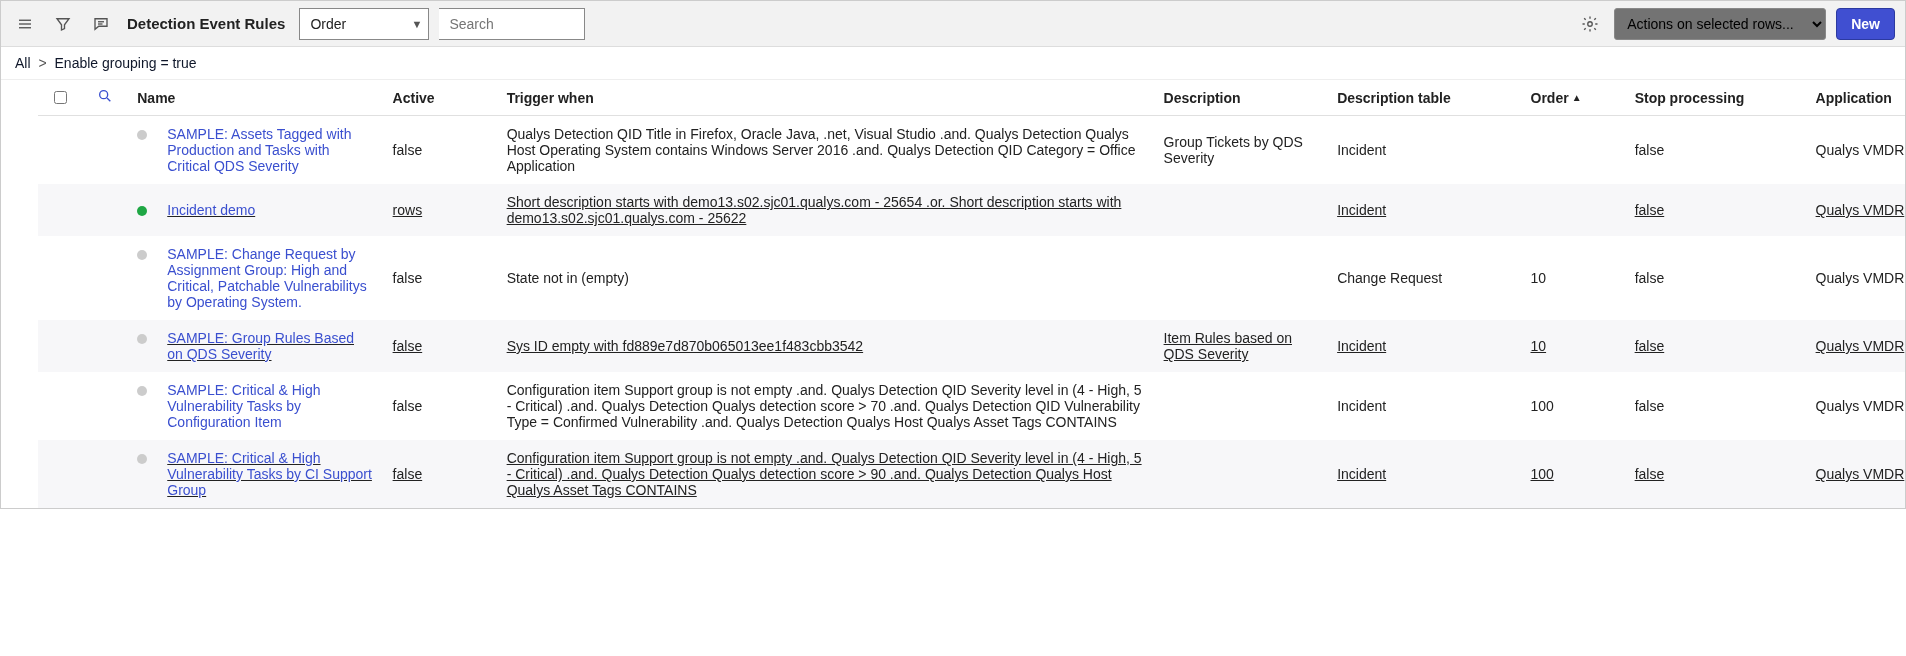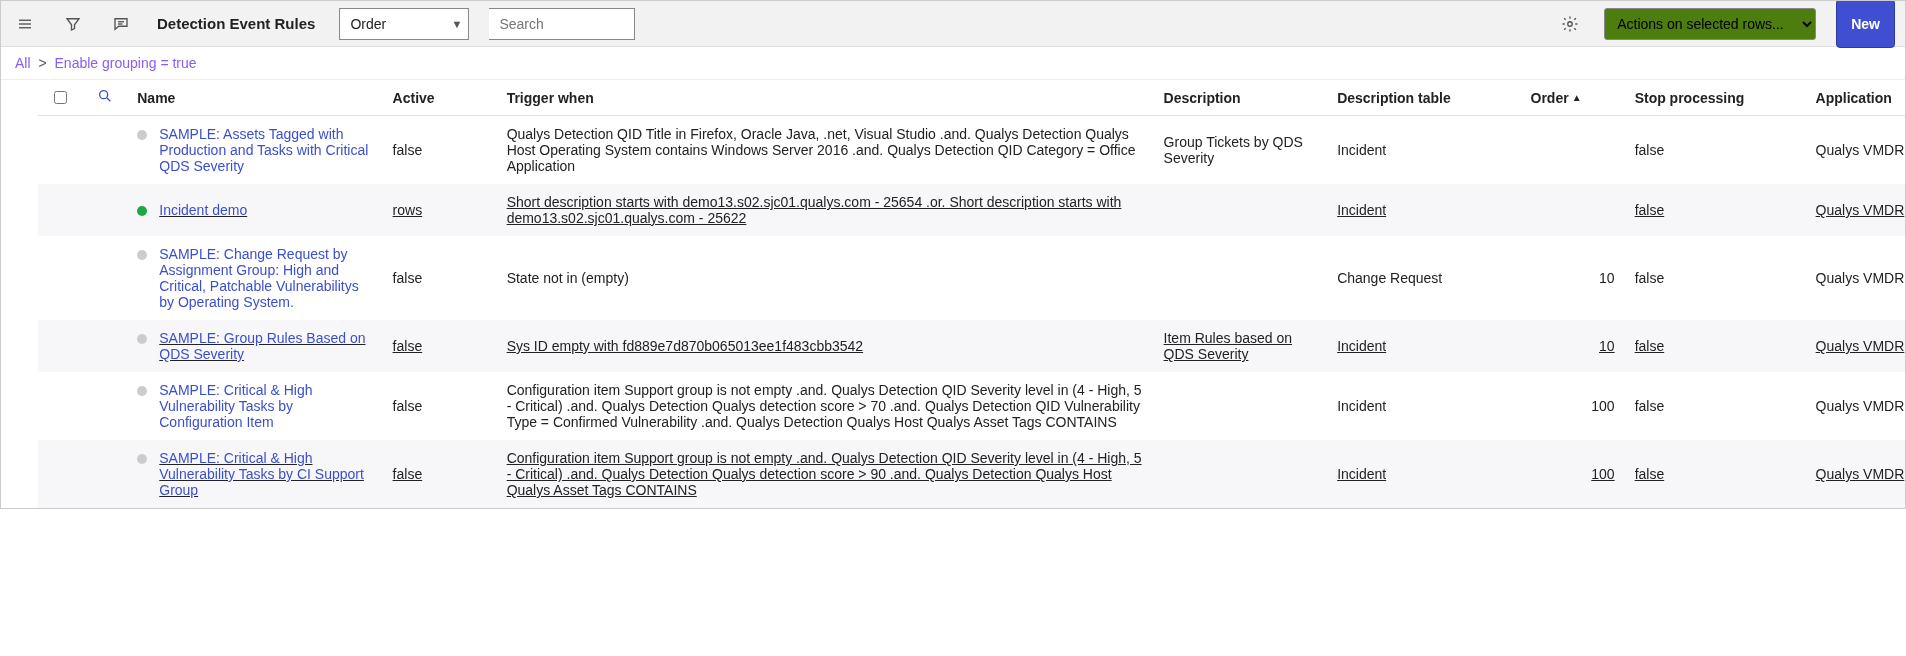--- a/index.html
+++ b/index.html
@@ -7,21 +7,21 @@
     margin: 0;
     font-family: -apple-system, BlinkMacSystemFont, "Segoe UI", Helvetica, Arial, sans-serif;
     font-size: 14px;
     color: #222;
     background: #fff;
     border: 1px solid #ccc;
   }
   .toolbar {
     display: flex;
     align-items: center;
-    gap: 20px;
+    gap: 10px;
     padding: 6px 10px;
     background: #f2f2f2;
     border-bottom: 1px solid #ddd;
     height: 46px;
   }
   .tb-icon {
     width: 28px; height: 28px;
     display: inline-flex; align-items:center; justify-content:center;
     color: #555;
     cursor: pointer;
@@ -53,46 +53,46 @@
     height: 32px;
     background: #fff;
     padding: 0 10px;
     font-size: 14px;
     width: 146px;
     outline: none;
   }
   .spacer { flex: 1; }
   .tb-actions {
     border: 1px solid #888;
-    background: #4d7c0f;
+    background: #737373;
     height: 32px;
     font-size: 14px;
     padding: 0 8px;
     width: 212px;
     border-radius: 3px;
   }
   .btn-new {
     background: #404fd1;
     color: #fff;
     border: 1px solid #2c3aa0;
     border-radius: 4px;
-    height: 49px;
+    height: 32px;
     padding: 0 14px;
     font-size: 14px;
     font-weight: 600;
     cursor: pointer;
   }
 
   .breadcrumb {
     padding: 8px 14px;
     font-size: 14px;
     color: #222;
     border-bottom: 1px solid #eee;
   }
-  .breadcrumb .link { color: #8b5cf6; cursor: pointer; }
+  .breadcrumb .link { color: #0f172a; cursor: pointer; }
   .breadcrumb .sep { margin: 0 4px; color:#555; }
 
   table.grid {
     border-collapse: collapse;
     width: 100%;
     table-layout: fixed;
     margin-left: 37px;
   }
   table.grid th {
     text-align: left;
@@ -103,38 +103,38 @@
     background: #fff;
     color: #222;
   }
   table.grid td {
     padding: 10px;
     vertical-align: middle;
     font-size: 14px;
     color: #222;
   }
   table.grid tbody tr.alt { background: #f7f7f9; text-decoration: underline; }
-  .name-cell { display:flex; align-items:flex-start; gap:12px; }
+  .name-cell { display:flex; align-items:flex-start; gap:20px; }
   .dot { width:10px; height:10px; border-radius:50%; background:#ccc; margin-top:4px; flex:none; }
   .dot.green { background: #1fa745; }
   .row-link { color:#3a4fcf; cursor:pointer; }
   .sort-ind { font-size:10px; margin-left:3px; }
   th .hdr-inner { display:flex; align-items:center; }
   .col-sel { width:36px; text-align:center; }
   .col-lens { width:36px; text-align:center; }
   .col-name { width:206px; }
   .col-active { width:92px; }
   .col-trigger { width:530px; }
   .col-desc { width:140px; }
   .col-dest { width:156px; }
   .col-order { width:84px; text-align:right; }
   .col-stop { width:146px; }
   .col-app { width:110px; }
   input[type=checkbox] { cursor:pointer; }
-  .cell-order { text-align:right; padding-right:20px; }
+  .cell-order { padding-right:20px; }
 </style>
 </head>
 <body>
 
 <div class="toolbar">
   <span class="tb-icon">
     <svg viewBox="0 0 24 24">
         <line x1="4" y1="7" x2="20" y2="7"></line>
         <line x1="4" y1="12" x2="20" y2="12"></line>
         <line x1="4" y1="17" x2="20" y2="17"></line>

